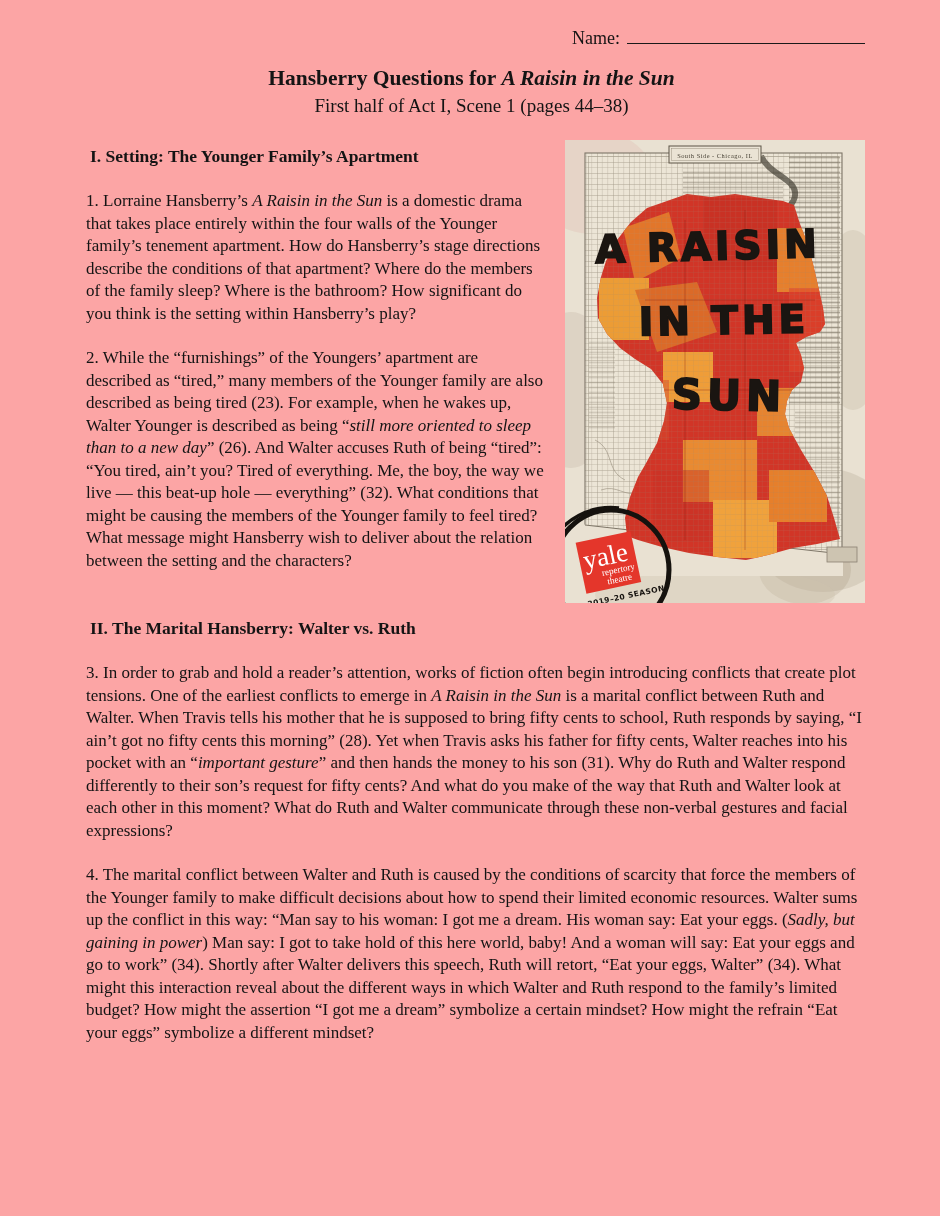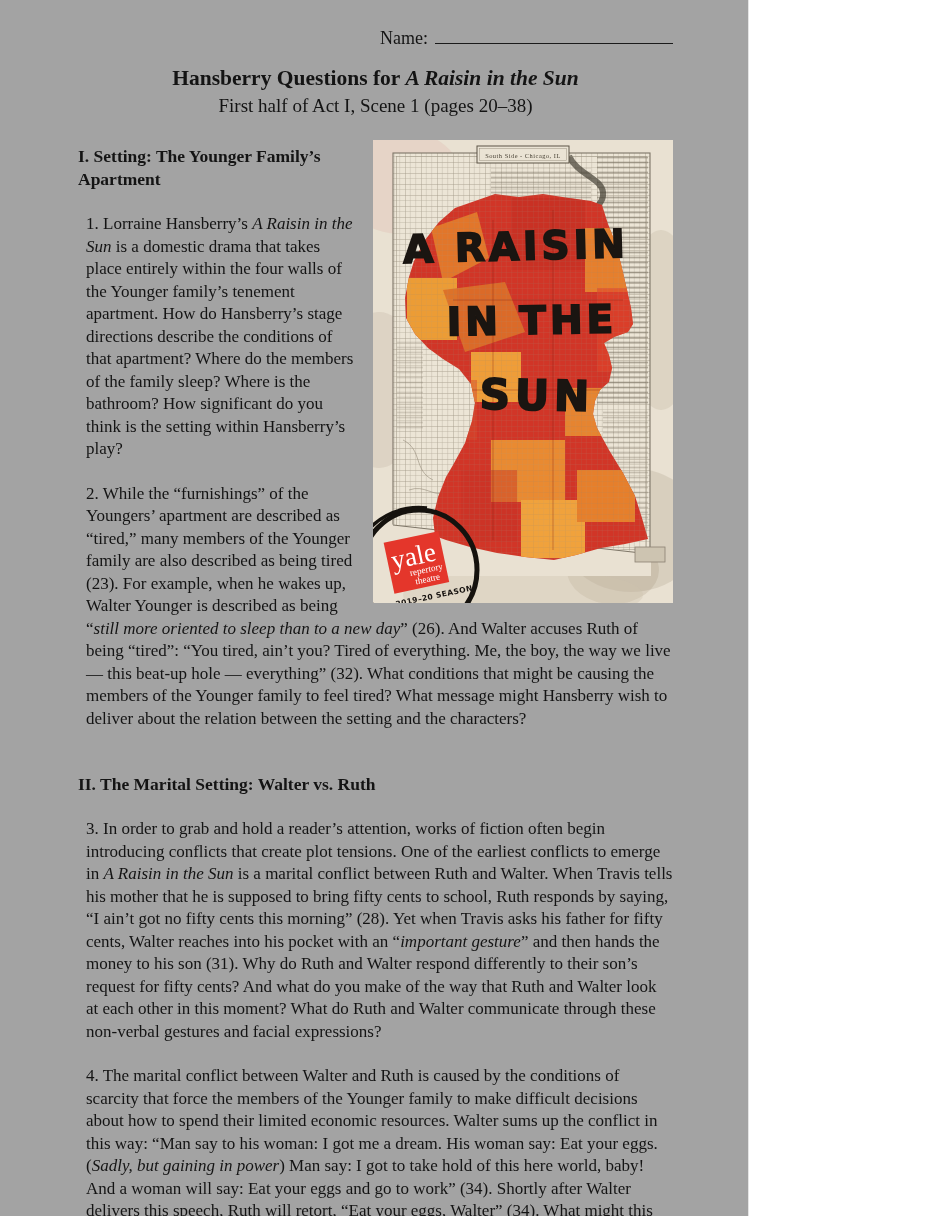--- a/index.html
+++ b/index.html
@@ -1,20 +1,20 @@
 <!DOCTYPE html>
 <html><head>
 <meta charset="utf-8">
 <style>
   html,body { margin:0; padding:0; background:#ffffff; }
   .page {
     position: relative;
-    width: 748px;
+    width: 940px;
     height: 1216px;
-    background: #a3a3a3;
+    background: #fca5a5;
     box-sizing: border-box;
     font-family: "Liberation Serif", serif;
     color: #141414;
     overflow: hidden;
     outline: 1px solid #e4e4e4;
   }
   .margins {
     padding: 26px 75px 0 78px;
     box-sizing: border-box;
   }
@@ -55,21 +55,21 @@
   .poster-fig {
     float: right;
     width: 300px;
     height: 463px;
     margin: -5px 0 14px 18px;
   }
   .poster-fig svg { display: block; }
   h2.sec-heading {
     font-size: 17.5px;
     font-weight: bold;
-    margin: 0;
+    margin: 12px;
     line-height: 23px;
   }
   h2.sec-heading.second {
     clear: both;
     margin-top: 43px;
   }
   p.q {
     margin: 22px 0 0 8px;
   }
 </style>
@@ -77,21 +77,21 @@
 <body>
 
 <div class="page">
   <div class="margins">
 
     <div class="name-row">
       <span>Name:</span><span class="name-line"></span>
     </div>
 
     <h1 class="title"><span>Hansberry Questions for </span><i>A Raisin in the Sun</i></h1>
-    <div class="subtitle">First half of Act I, Scene 1 (pages 20–38)</div>
+    <div class="subtitle">First half of Act I, Scene 1 (pages 44–38)</div>
 
     <div class="content">
 
       <figure class="poster-fig">
         <svg viewBox="0 0 300 463" width="300" height="463" xmlns="http://www.w3.org/2000/svg">
           <defs>
             <clipPath id="posterClip">
                 <rect x="0" y="0" width="300" height="463"></rect>
               </clipPath>
             <clipPath id="headClip">
@@ -193,19 +193,19 @@
               <text x="150" y="17.5" font-size="6.4" text-anchor="middle" fill="#4a4437" font-family="Liberation Serif, serif" letter-spacing="0.5">South Side - Chicago, IL</text>
             </g>
           </g>
         </svg>
       </figure>
 
       <h2 class="sec-heading">I. Setting: The Younger Family’s Apartment</h2>
       <p class="q"><span>1. Lorraine Hansberry’s </span><i>A Raisin in the Sun</i><span> is a domestic drama that takes place entirely within the four walls of the Younger family’s tenement apartment. How do Hansberry’s stage directions describe the conditions of that apartment? Where do the members of the family sleep? Where is the bathroom? How significant do you think is the setting within Hansberry’s play?</span></p>
       <p class="q"><span>2. While the “furnishings” of the Youngers’ apartment are described as “tired,” many members of the Younger family are also described as being tired (23). For example, when he wakes up, Walter Younger is described as being “</span><i>still more oriented to sleep than to a new day</i><span>” (26). And Walter accuses Ruth of being “tired”: “You tired, ain’t you? Tired of everything. Me, the boy, the way we live — this beat-up hole — everything” (32). What conditions that might be causing the members of the Younger family to feel tired? What message might Hansberry wish to deliver about the relation between the setting and the characters?</span></p>
 
-      <h2 class="sec-heading second">II. The Marital Setting: Walter vs. Ruth</h2>
+      <h2 class="sec-heading second">II. The Marital Hansberry: Walter vs. Ruth</h2>
       <p class="q"><span>3. In order to grab and hold a reader’s attention, works of fiction often begin introducing conflicts that create plot tensions. One of the earliest conflicts to emerge in </span><i>A Raisin in the Sun</i><span> is a marital conflict between Ruth and Walter. When Travis tells his mother that he is supposed to bring fifty cents to school, Ruth responds by saying, “I ain’t got no fifty cents this morning” (28). Yet when Travis asks his father for fifty cents, Walter reaches into his pocket with an “</span><i>important gesture</i><span>” and then hands the money to his son (31). Why do Ruth and Walter respond differently to their son’s request for fifty cents? And what do you make of the way that Ruth and Walter look at each other in this moment? What do Ruth and Walter communicate through these non-verbal gestures and facial expressions?</span></p>
       <p class="q"><span>4. The marital conflict between Walter and Ruth is caused by the conditions of scarcity that force the members of the Younger family to make difficult decisions about how to spend their limited economic resources. Walter sums up the conflict in this way: “Man say to his woman: I got me a dream. His woman say: Eat your eggs. (</span><i>Sadly, but gaining in power</i><span>) Man say: I got to take hold of this here world, baby! And a woman will say: Eat your eggs and go to work” (34). Shortly after Walter delivers this speech, Ruth will retort, “Eat your eggs, Walter” (34). What might this interaction reveal about the different ways in which Walter and Ruth respond to the family’s limited budget? How might the assertion “I got me a dream” symbolize a certain mindset? How might the refrain “Eat your eggs” symbolize a different mindset?</span></p>
 
     </div>
   </div>
 </div>
 
 </body></html>

